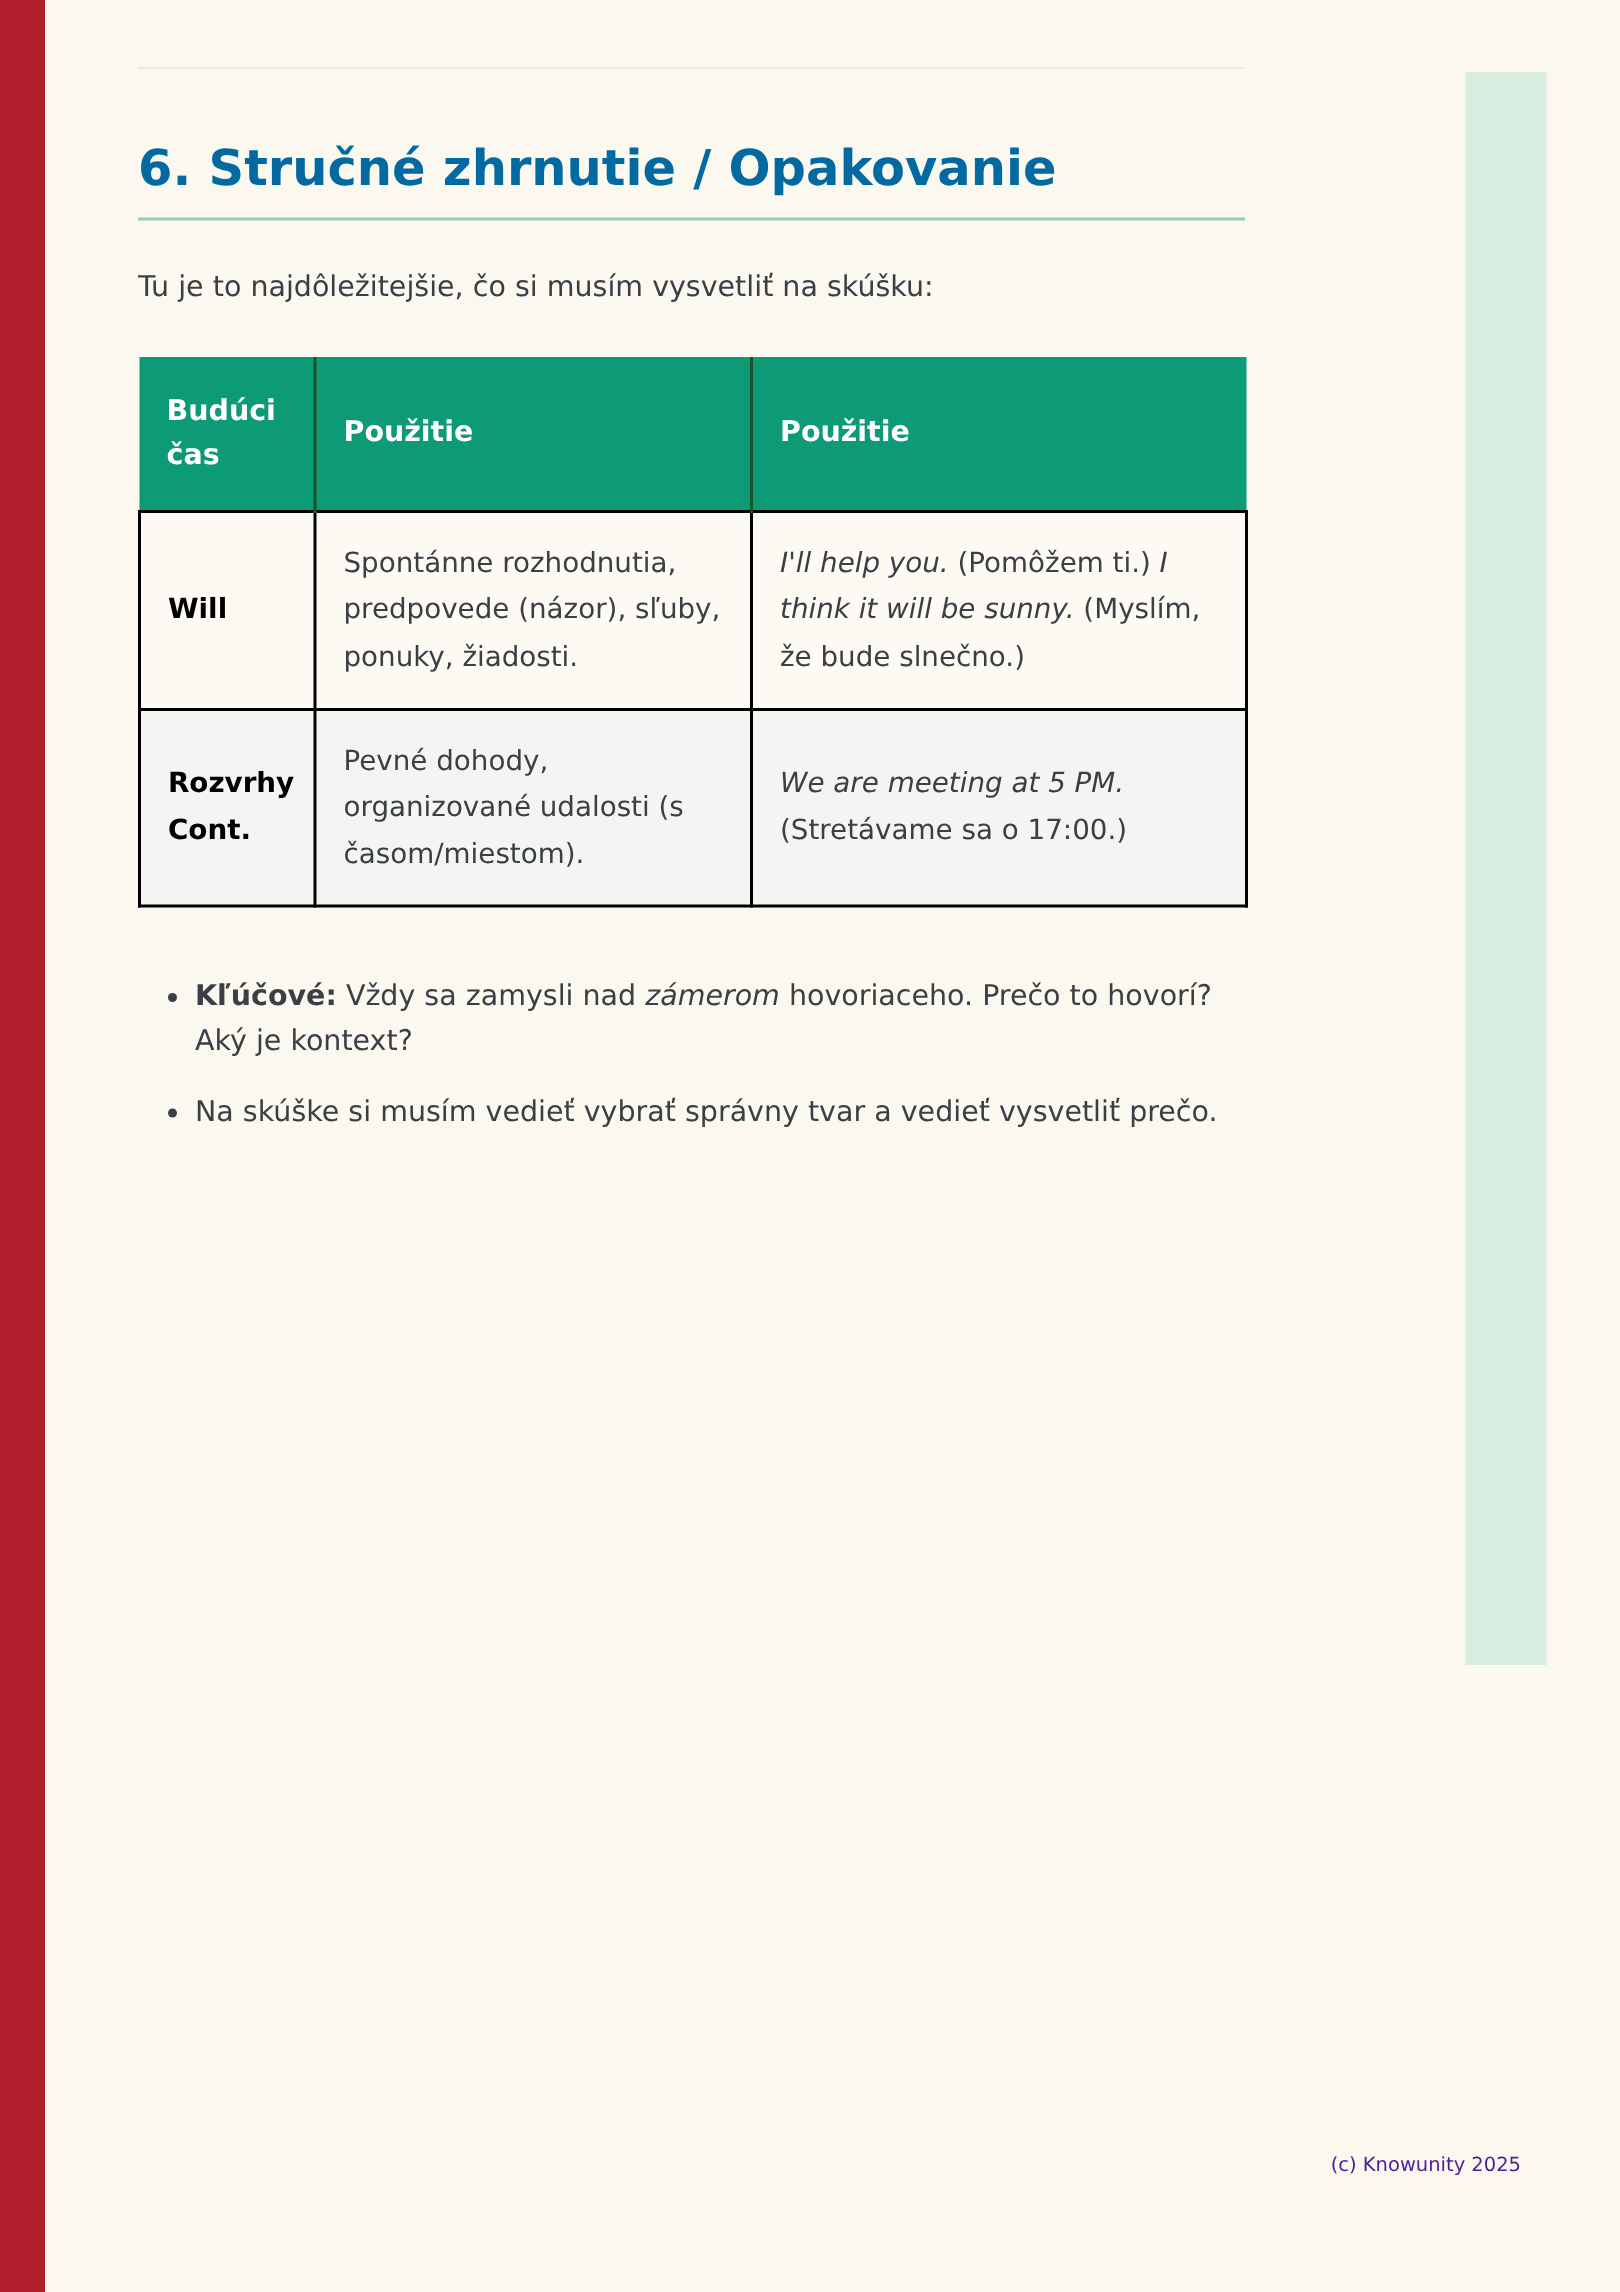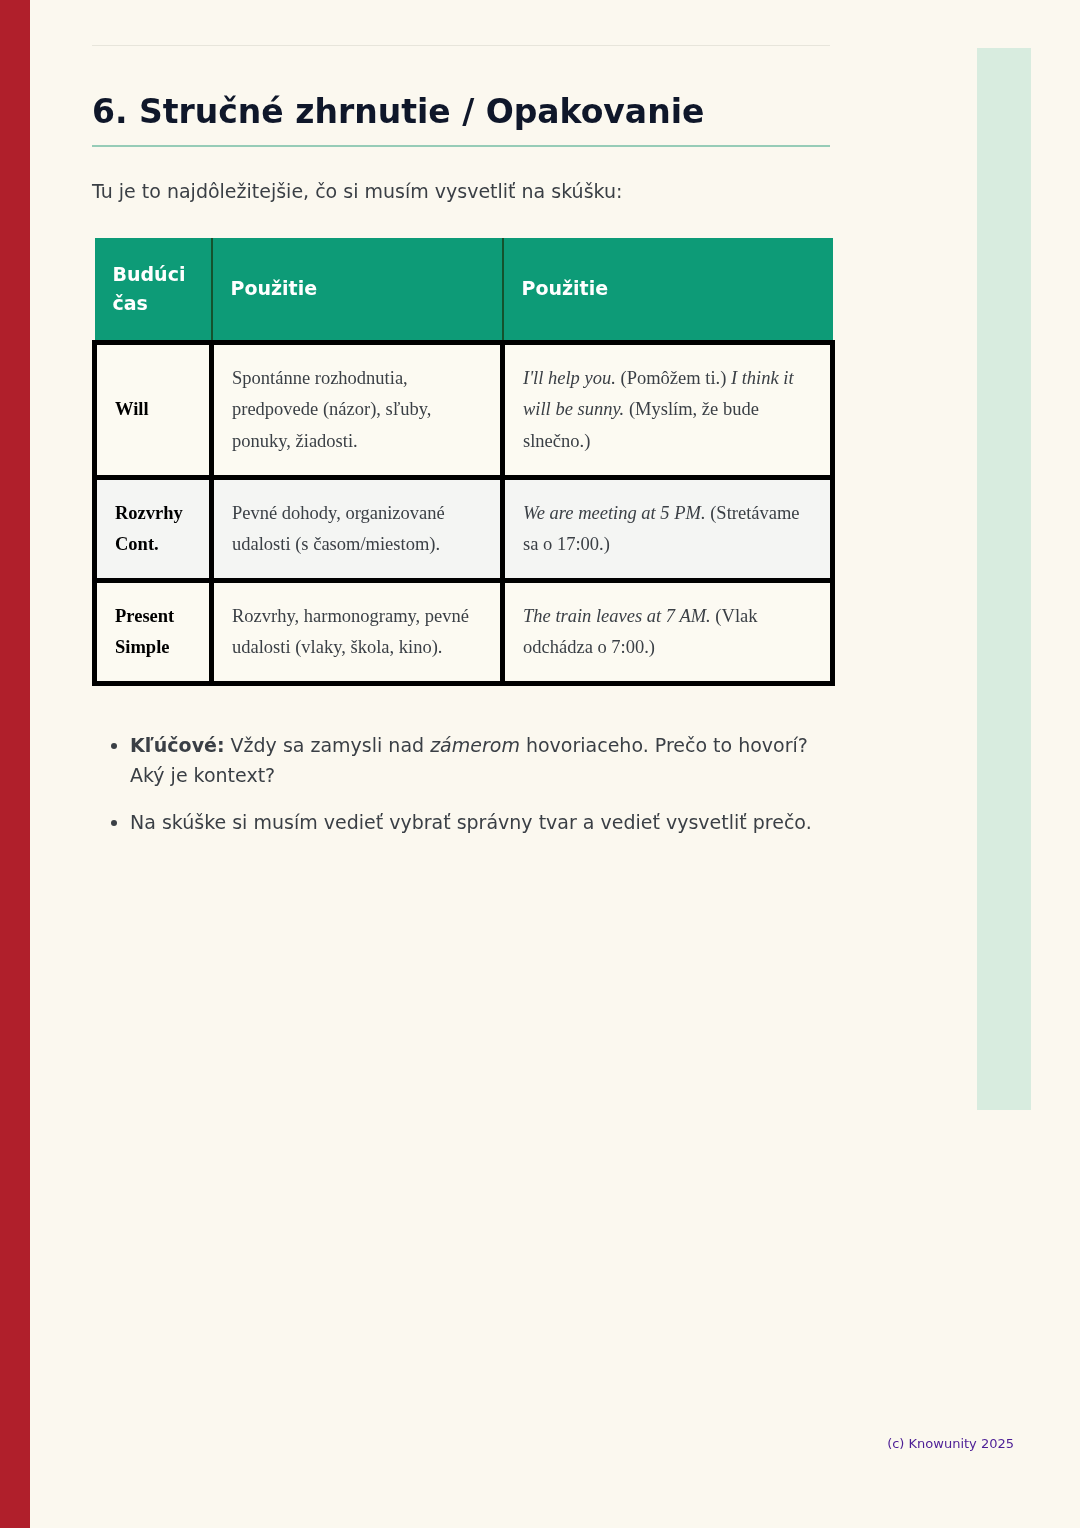--- a/index.html
+++ b/index.html
@@ -23,21 +23,21 @@
   }
   .content {
     position: absolute; left: 92px; top: 45px;
     width: 738px;
     border-top: 1px solid #e7e5db;
   }
   h1.page-title {
     margin-top: 46px;
     font-size: 33px;
     font-weight: 700;
-    color: #0f172a;
+    color: #0369a1;
   }
   .title-rule {
     margin-top: 14px;
     height: 2px;
     background: #96ccb7;
   }
   p.intro {
     margin-top: 30px;
     font-size: 19px;
     line-height: 1.5;
@@ -53,26 +53,25 @@
     color: #ffffff;
     text-align: left;
     font-size: 19px;
     font-weight: 700;
     padding: 22px 18px;
     vertical-align: middle;
     line-height: 1.55;
   }
   th + th { border-left: 2px solid #14532d; }
   td {
-    border: 5px solid #000000;
+    border: 2px solid #000000;
     padding: 18px;
     font-size: 18.5px;
     line-height: 1.68;
     vertical-align: middle;
-    font-family: Liberation Serif, serif;
   }
   td.tense { font-weight: 700; color: #000000; }
   tbody tr:nth-child(odd)  { background: #fcfaf2; }
   tbody tr:nth-child(even) { background: #f4f5f3; }
   ul.keypoints {
     margin-top: 44px;
     padding-left: 38px;
   }
   ul.keypoints li {
     font-size: 19px;
@@ -119,25 +118,20 @@
       <tr>
         <td class="tense">Will</td>
         <td>Spontánne rozhodnutia, predpovede (názor), sľuby, ponuky, žiadosti.</td>
         <td class="example"><span class="seg-i">I'll help you.</span><span> (Pomôžem ti.) </span><span class="seg-i">I think it will be sunny.</span><span> (Myslím, že bude slnečno.)</span></td>
       </tr>
       <tr>
         <td class="tense">Rozvrhy Cont.</td>
         <td>Pevné dohody, organizované udalosti (s časom/miestom).</td>
         <td class="example"><span class="seg-i">We are meeting at 5 PM.</span><span> (Stretávame sa o 17:00.)</span></td>
       </tr>
-      <tr>
-        <td class="tense">Present Simple</td>
-        <td>Rozvrhy, harmonogramy, pevné udalosti (vlaky, škola, kino).</td>
-        <td class="example"><span class="seg-i">The train leaves at 7 AM.</span><span> (Vlak odchádza o 7:00.)</span></td>
-      </tr>
     </tbody>
   </table>
 
   <ul class="keypoints">
     <li><span class="seg-b">Kľúčové:</span><span> Vždy sa zamysli nad </span><span class="seg-i">zámerom</span><span> hovoriaceho. Prečo to hovorí? Aký je kontext?</span></li>
     <li><span>Na skúške si musím vedieť vybrať správny tvar a vedieť vysvetliť prečo.</span></li>
   </ul>
 
 </div>
 

